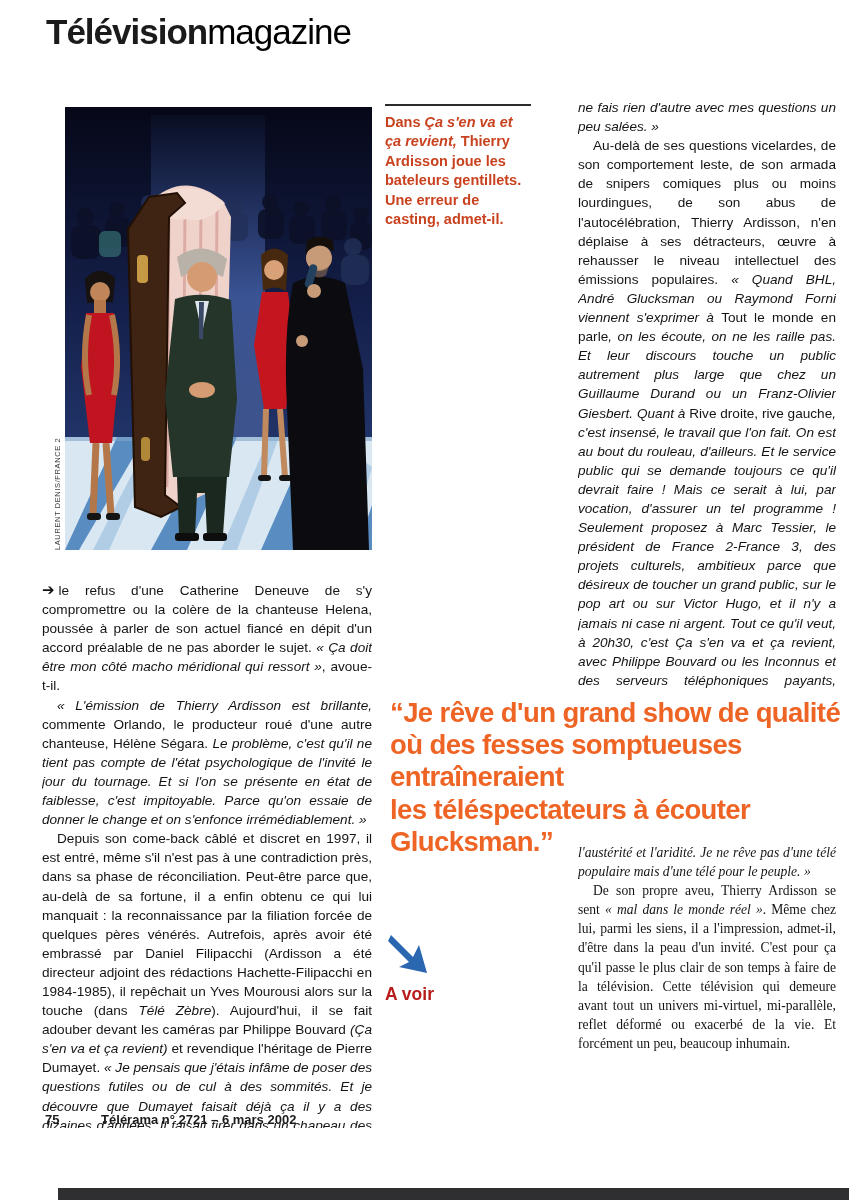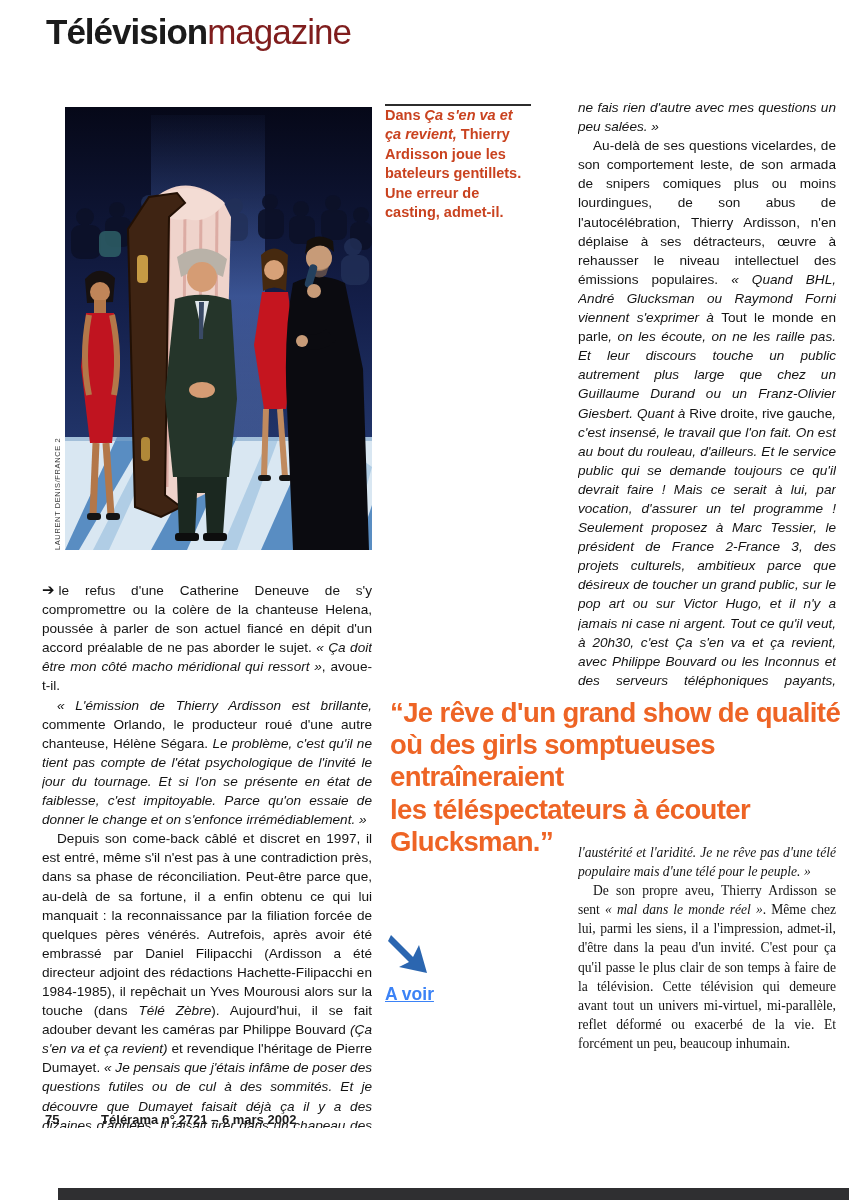--- a/index.html
+++ b/index.html
@@ -9,55 +9,55 @@
     width:849px;height:1200px;
     background:#fff;
     font-family:"Liberation Sans","DejaVu Sans",sans-serif;
     color:#141414;
     overflow:hidden;
     margin:0 auto;
   }
   
   .masthead{position:absolute;left:30px;top:12px;font-size:35px;letter-spacing:-1px;white-space:nowrap;}
   .masthead .black{font-weight:800;color:#1b1b1b;margin-left:16px;}
-  .masthead .orange{font-weight:400;color:#7f1d1d;}
+  .masthead .orange{font-weight:400;color:#000000;}
   
   .photo{position:absolute;left:65px;top:107px;width:307px;height:443px;overflow:hidden;background:#0d1030;}
   .photo svg{display:block;}
   .photo-credit{
     position:absolute;left:51px;top:107px;height:443px;width:12px;
     writing-mode:vertical-rl;transform:rotate(180deg);
     font-size:7.5px;letter-spacing:.6px;color:#3a3a3a;
     display:flex;align-items:center;justify-content:flex-start;
   }
   
   .caption{
     position:absolute;left:385px;top:104px;width:146px;
-    border-top:2px solid #2c2c2c;padding-top:0;
+    border-top:2px solid #2c2c2c;padding-top:7px;
     font-size:14.5px;line-height:1.34;font-weight:bold;color:#c9421f;
   }
   
   .col{position:absolute;text-align:justify;font-size:13.6px;line-height:19.1px;}
   .col p{margin:0;}
   .col p.ind{text-indent:15px;}
   .left-col{left:42px;top:580px;width:330px;height:548px;overflow:hidden;}
   .right-col-top{left:578px;top:98px;width:258px;height:596px;overflow:hidden;}
   .right-col-bottom{left:578px;top:843px;width:258px;height:240px;overflow:hidden;font-family:Liberation Serif, serif;}
   .it{font-style:italic;}
   .arrow{font-weight:bold;color:#111;margin-right:4px;font-size:15px;}
   
   .pullquote{
     position:absolute;left:390px;top:697px;width:452px;
     font-size:27.5px;line-height:1.17;font-weight:800;letter-spacing:-0.6px;
     color:#ee6425;white-space:pre-line;
   }
   
   .avoir{position:absolute;left:385px;top:933px;width:158px;}
   .avoir .arrow-icon{display:block;margin-left:2px;}
-  .avoir h3{margin:7px 0 6px 0;font-size:17.5px;color:#3b82f6;letter-spacing:0;text-decoration:underline;}
+  .avoir h3{margin:7px 0 6px 0;font-size:17.5px;color:#b91c1c;letter-spacing:0;}
   .avoir .avoir-text{font-size:13.4px;line-height:1.52;font-weight:bold;color:#141414;}
   
   .footer{position:absolute;left:45px;top:1112px;font-size:13px;font-weight:bold;color:#1b1b1b;}
   .footer .issue{margin-left:38px;margin-top:28px;}
   
   .bottom-bar{position:absolute;left:58px;top:1188px;width:791px;height:12px;background:#2f2f31;}
 </style>
 </head>
 <body>
 
@@ -197,21 +197,21 @@
       <p class="ind"><span class="it">« L'émission de Thierry Ardisson est brillante, </span><span>commente Orlando, le producteur roué d'une autre chanteuse, Hélène Ségara. </span><span class="it">Le problème, c'est qu'il ne tient pas compte de l'état psychologique de l'invité le jour du tournage. Et si l'on se présente en état de faiblesse, c'est impitoyable. Parce qu'on essaie de donner le change et on s'enfonce irrémédiablement. »</span></p>
       <p class="ind"><span>Depuis son come-back câblé et discret en 1997, il est entré, même s'il n'est pas à une contradiction près, dans sa phase de réconciliation. Peut-être parce que, au-delà de sa fortune, il a enfin obtenu ce qui lui manquait : la reconnaissance par la filiation forcée de quelques pères vénérés. Autrefois, après avoir été embrassé par Daniel Filipacchi (Ardisson a été directeur adjoint des rédactions Hachette-Filipacchi en 1984-1985), il repêchait un Yves Mourousi alors sur la touche (dans </span><span class="it">Télé Zèbre</span><span>). Aujourd'hui, il se fait adouber devant les caméras par Philippe Bouvard </span><span class="it">(Ça s'en va et ça revient)</span><span> et revendique l'héritage de Pierre Dumayet. </span><span class="it">« Je pensais que j'étais infâme de poser des questions futiles ou de cul à des sommités. Et je découvre que Dumayet faisait déjà ça il y a des dizaines d'années. Il faisait tirer dans un chapeau des papiers où était inscrit : "Cela vous gêne-t-il que les fesses et les seins ne soient pas du même côté ?" Il faisait ça parce que c'était le seul moment où, enfin, il avait en face de lui des individus qui ne lui servaient plus un discours préparé. Je</span></p>
     </div>
 
   <div class="col right-col-top">
       <p><span class="it">ne fais rien d'autre avec mes questions un peu salées. »</span></p>
       <p class="ind"><span>Au-delà de ses questions vicelardes, de son comportement leste, de son armada de snipers comiques plus ou moins lourdingues, de son abus de l'autocélébration, Thierry Ardisson, n'en déplaise à ses détracteurs, œuvre à rehausser le niveau intellectuel des émissions populaires. </span><span class="it">« Quand BHL, André Glucksman ou Raymond Forni viennent s'exprimer à </span><span>Tout le monde en parle</span><span class="it">, on les écoute, on ne les raille pas. Et leur discours touche un public autrement plus large que chez un Guillaume Durand ou un Franz-Olivier Giesbert. Quant à </span><span>Rive droite, rive gauche</span><span class="it">, c'est insensé, le travail que l'on fait. On est au bout du rouleau, d'ailleurs. Et le service public qui se demande toujours ce qu'il devrait faire ! Mais ce serait à lui, par vocation, d'assurer un tel programme ! Seulement proposez à Marc Tessier, le président de France 2-France 3, des projets culturels, ambitieux parce que désireux de toucher un grand public, sur le pop art ou sur Victor Hugo, et il n'y a jamais ni case ni argent. Tout ce qu'il veut, à 20h30, c'est </span><span class="it">Ça s'en va et ça revient, avec Philippe Bouvard ou les Inconnus et des serveurs téléphoniques payants, histoire de racketter un peu le public. »</span></p>
     </div>
 
   <div class="pullquote">“Je rêve d'un grand show de qualité
-où des girls somptueuses entraîneraient
+où des fesses somptueuses entraîneraient
 les téléspectateurs à écouter Glucksman.”</div>
 
   <div class="col right-col-bottom">
     <div>
         <p><span class="it">l'austérité et l'aridité. Je ne rêve pas d'une télé populaire mais d'une télé pour le peuple. »</span></p>
         <p class="ind"><span>De son propre aveu, Thierry Ardisson se sent </span><span class="it">« mal dans le monde réel »</span><span>. Même chez lui, parmi les siens, il a l'impression, admet-il, d'être dans la peau d'un invité. C'est pour ça qu'il passe le plus clair de son temps à faire de la télévision. Cette télévision qui demeure avant tout un univers mi-virtuel, mi-parallèle, reflet déformé ou exacerbé de la vie. Et forcément un peu, beaucoup inhumain.</span></p>
       </div>
 
   </div>
 

